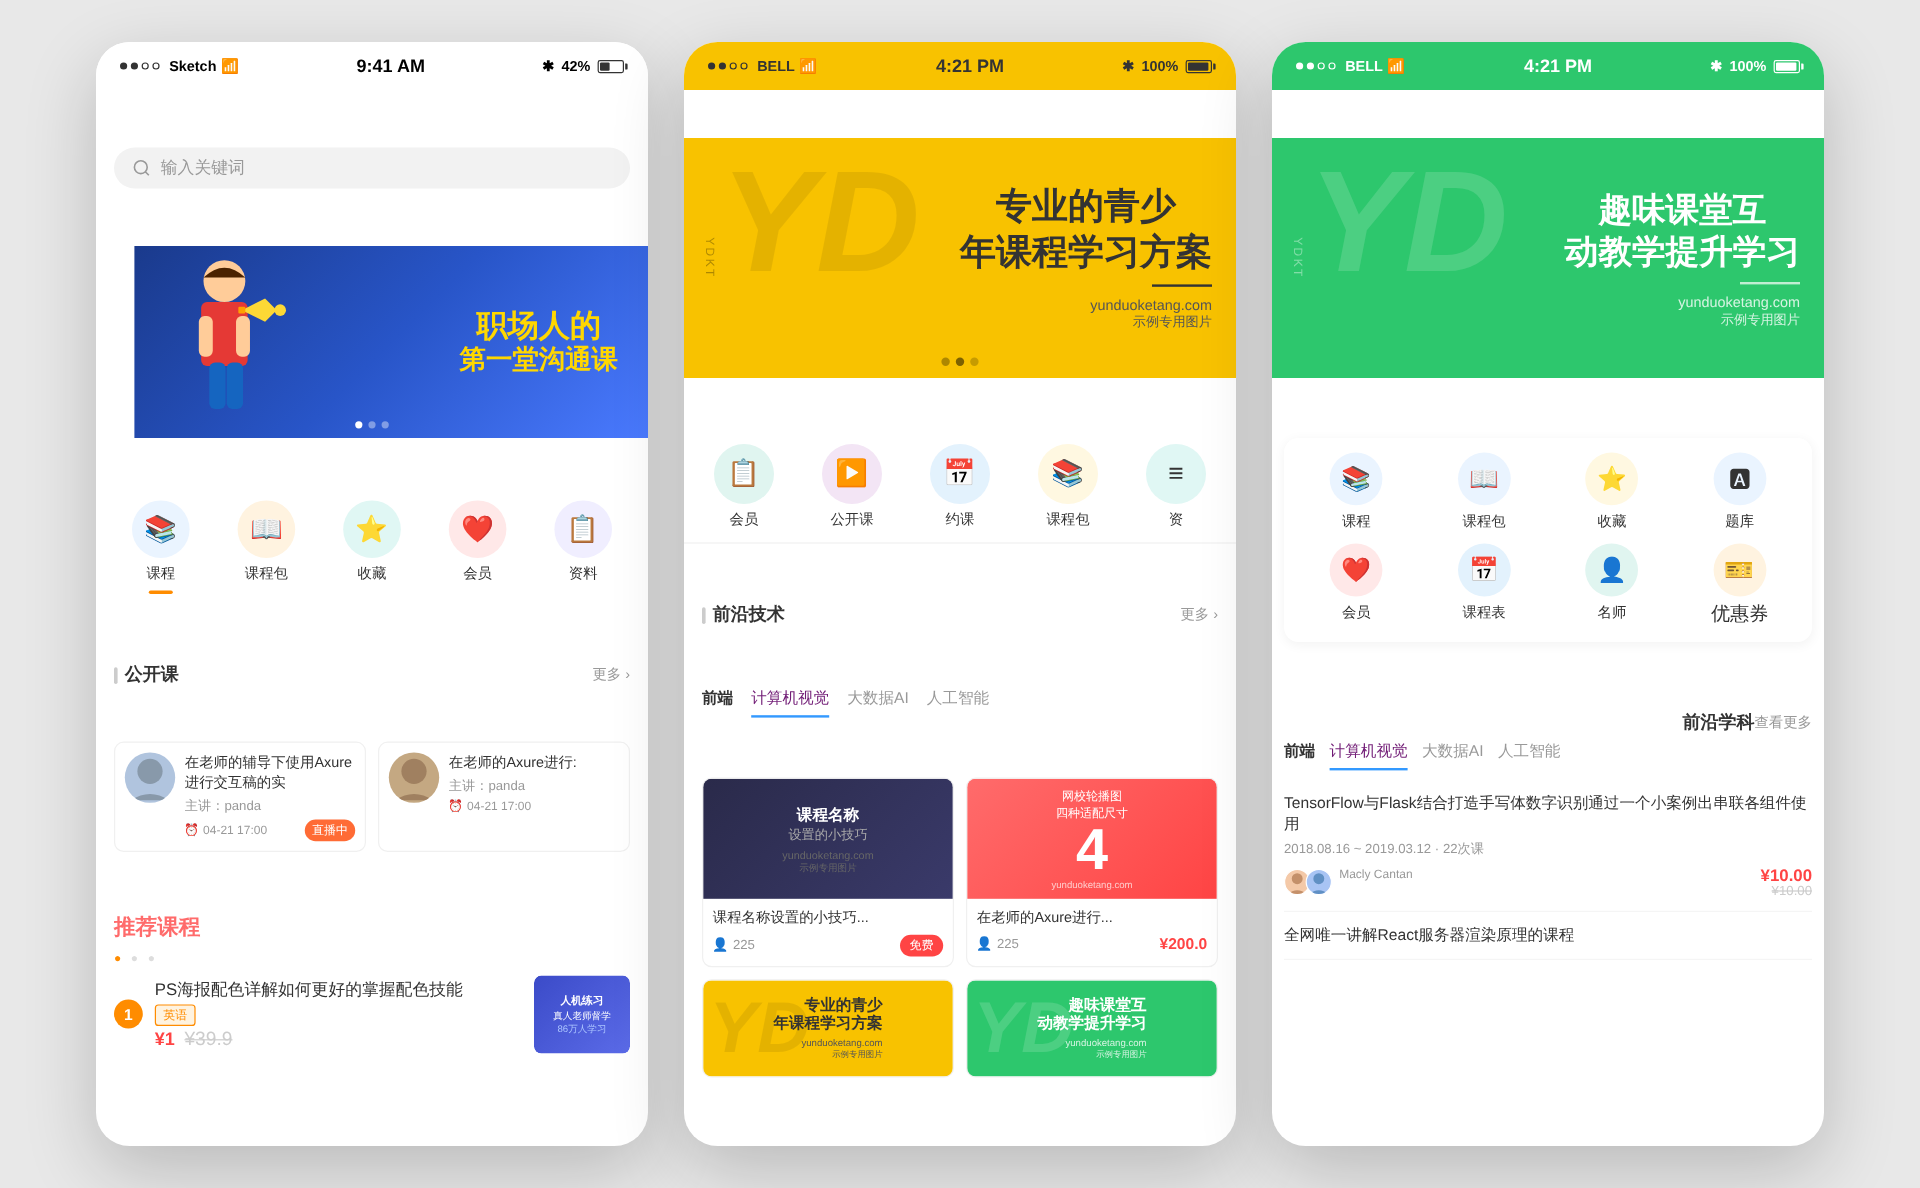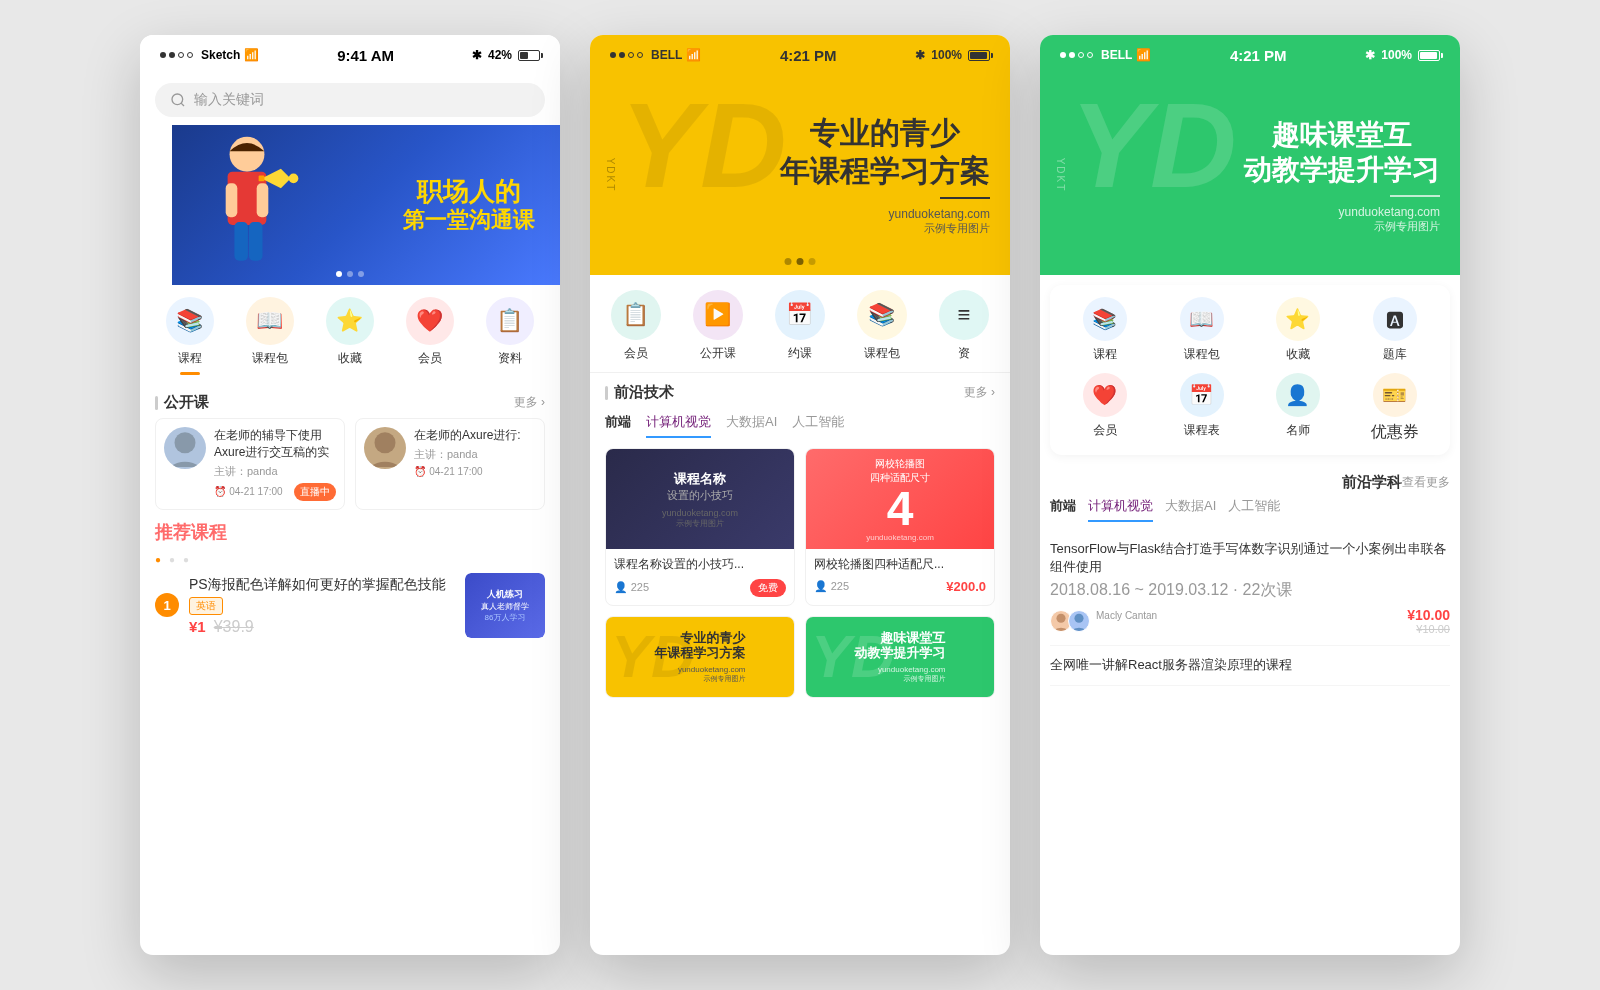--- a/index.html
+++ b/index.html
@@ -10,30 +10,31 @@
       display: flex;
       justify-content: center;
       align-items: center;
       gap: 0;
       font-family: -apple-system, "PingFang SC", "Microsoft YaHei", sans-serif;
       overflow: hidden;
     }
 
     
     .phone {
-      width: 420px;
+      width: 460px;
       height: 920px;
       background: #fff;
-      border-radius: 13px;
+      border-radius: 28px;
       overflow: hidden;
       box-shadow: 0 20px 60px rgba(0,0,0,0.2);
       display: flex;
       flex-direction: column;
       position: relative;
       margin: 0 15px;
+      gap: 40px;
     }
 
     
     .status-bar {
       height: 40px;
       background: #fff;
       display: flex;
       align-items: center;
       justify-content: space-between;
       padding: 0 20px;
@@ -422,21 +423,21 @@
       gap: 12px;
       margin-bottom: 8px;
     }
 
     
     .course-list-item {
       padding: 10px 0;
       border-bottom: 1px solid #f5f5f5;
     }
     .course-list-title { font-size: 13px; color: #333; font-weight: 500; line-height: 1.4; }
-    .course-list-meta { font-size: 16px; color: #999; margin-top: 4px; }
+    .course-list-meta { font-size: 11px; color: #999; margin-top: 4px; }
     .course-list-bottom { display: flex; align-items: center; justify-content: space-between; margin-top: 6px; }
     .avatars-row { display: flex; }
     .small-avatar {
       width: 22px;
       height: 22px;
       border-radius: 50%;
       background: #ccc;
       border: 1px solid #fff;
       margin-left: -4px;
       font-size: 10px;
@@ -724,21 +725,21 @@
     <div class="grid-card">
       <div class="grid-thumb thumb-red">
         <div style="text-align:center;color:#fff;">
           <div style="font-size:10px;">网校轮播图</div>
           <div style="font-size:10px;">四种适配尺寸</div>
           <div style="font-size:48px;font-weight:900;line-height:1;">4</div>
           <div style="font-size:8px;color:rgba(255,255,255,0.7);">yunduoketang.com</div>
         </div>
       </div>
       <div class="grid-info">
-        <div class="grid-title">网校轮播图四种适配尺...</div>
+        <div class="grid-title">在老师的Axure进行...</div>
         <div class="grid-meta">
           <span class="grid-students">👤 225</span>
           <span class="grid-price">¥200.0</span>
         </div>
       </div>
     </div>
 
     <div class="grid-card">
       <div class="grid-thumb thumb-yellow2" style="height:80px;">
         <div style="text-align:right;padding:8px;z-index:2;position:relative;">

